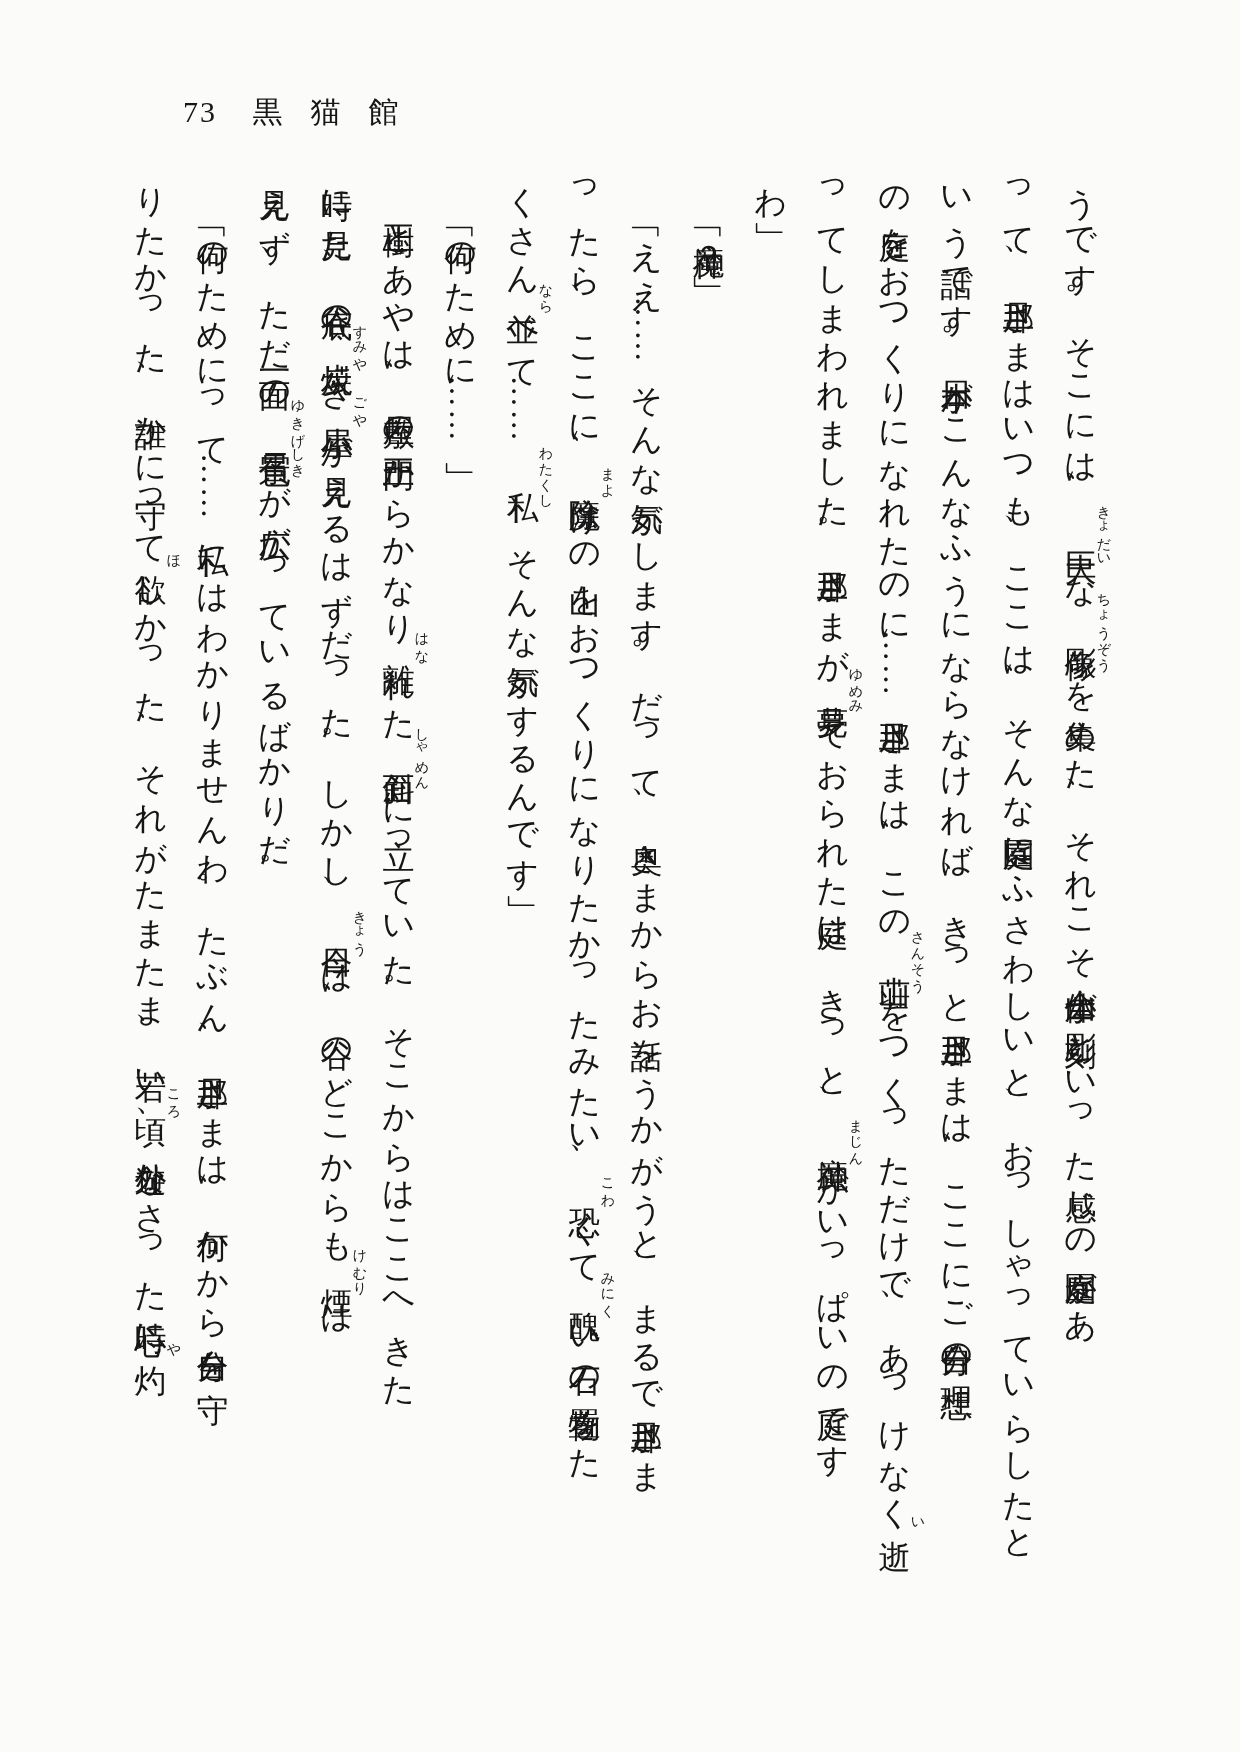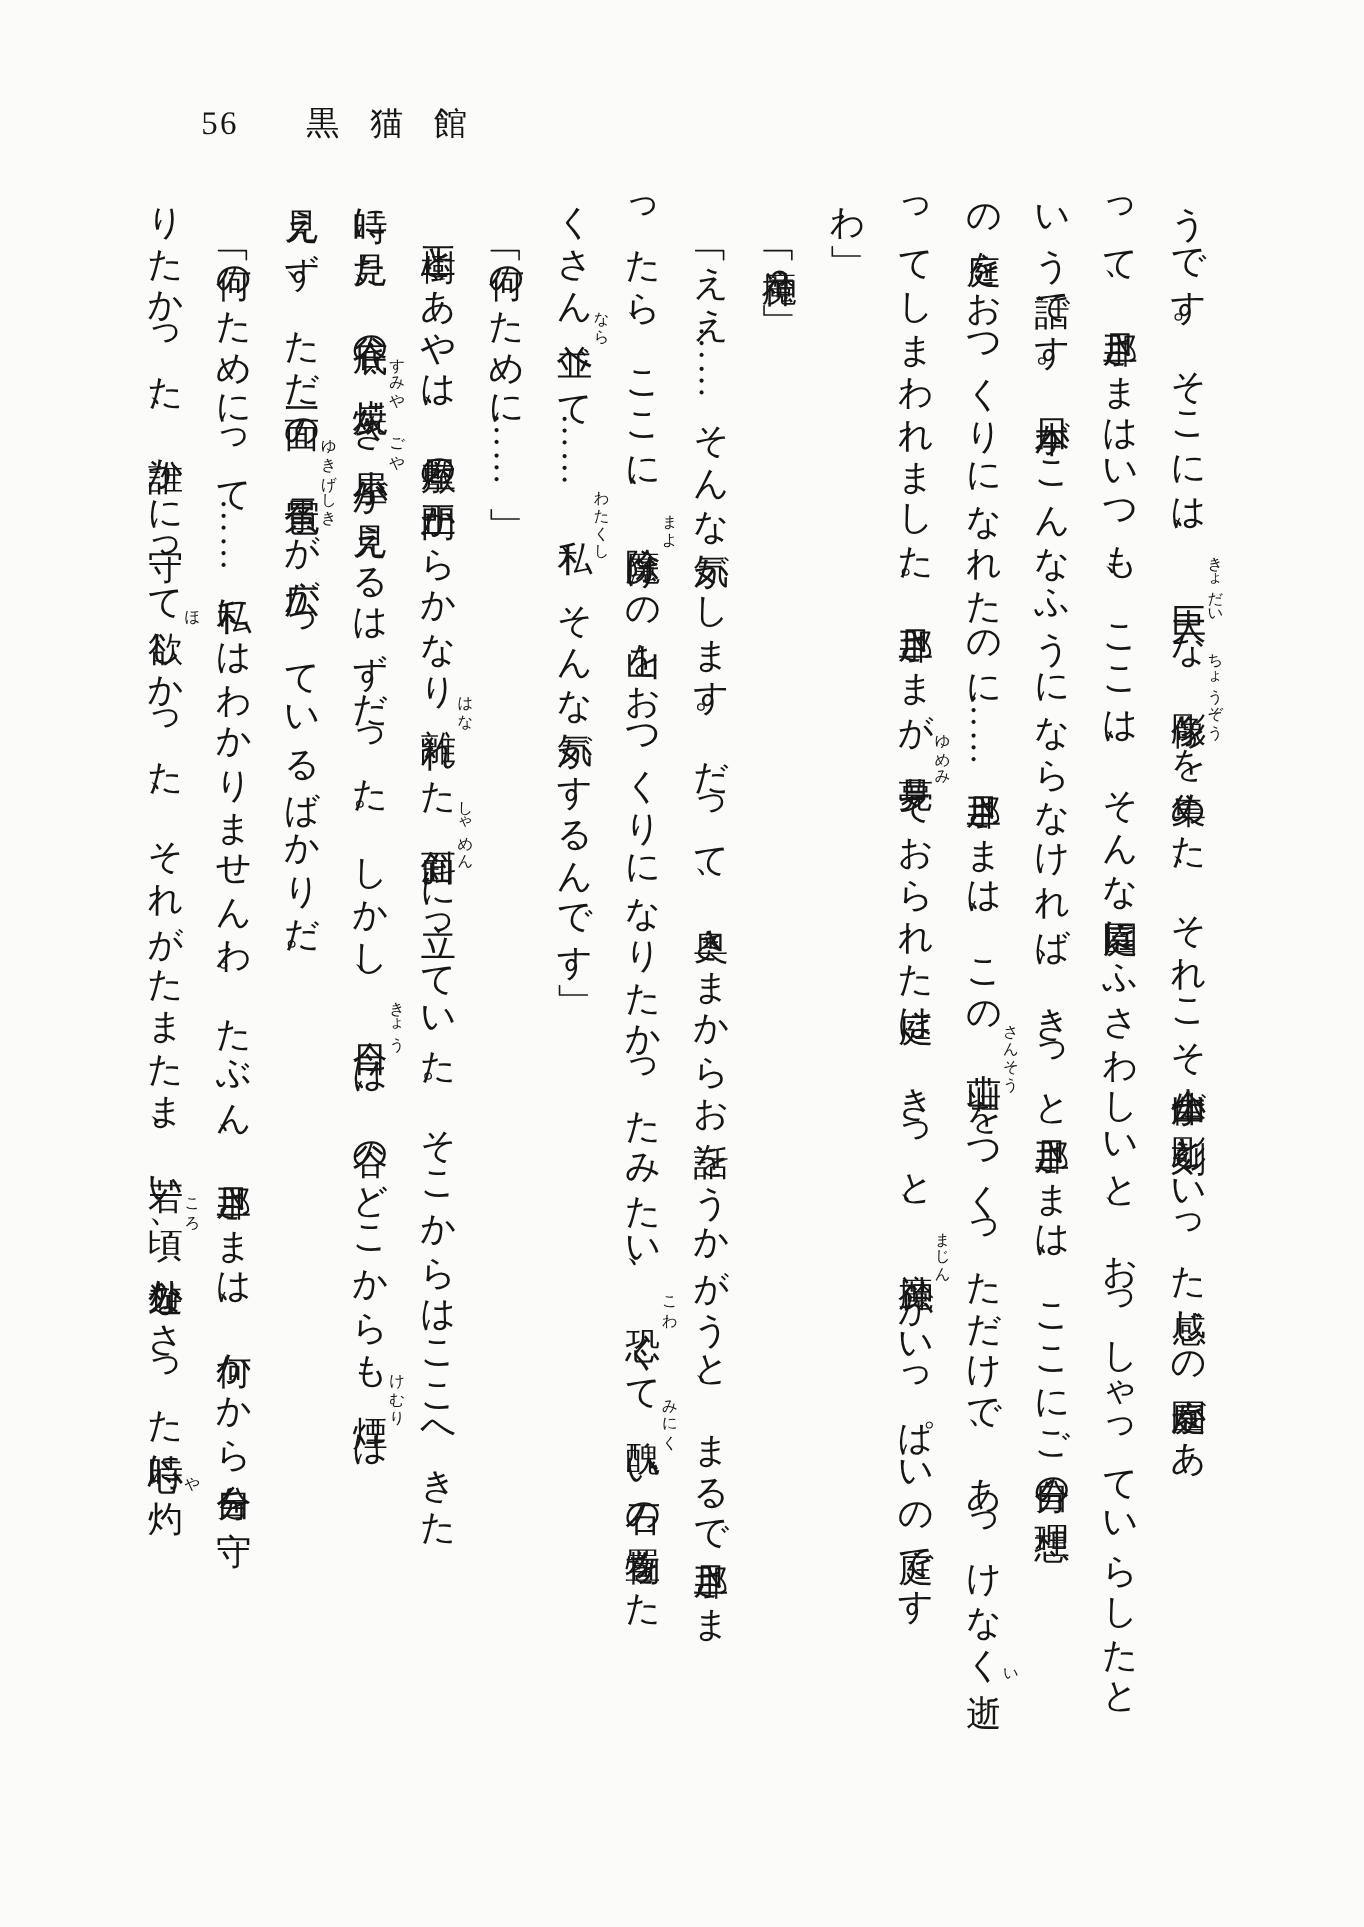--- a/index.html
+++ b/index.html
@@ -24,21 +24,21 @@
     position: absolute;
     top: 92px;
     left: 183px;
     font-size: 30px;
     white-space: nowrap;
   }
   .running-head .folio {
     letter-spacing: 2px;
   }
   .running-head .title {
-    margin-left: 54px;
+    margin-left: 28px;
     letter-spacing: 28px;
   }
   
   .text-block {
     position: absolute;
     top: 165px;
     right: 128px;
     height: 1410px;
     writing-mode: vertical-rl;
     text-orientation: mixed;
@@ -60,21 +60,21 @@
     letter-spacing: 0;
     font-family: "Liberation Serif", serif;
   }
 </style>
 </head>
 <body>
 
 <div class="page">
 
   <div class="running-head">
-    <span class="folio">56</span>
+    <span class="folio">73</span>
     <span class="title">黒猫館</span>
   </div>
 
   <div class="text-block">
     <p>うです。そこには、<ruby>巨大<rt>きょだい</rt></ruby>な<ruby>彫像<rt>ちょうぞう</rt></ruby>を集めた、それこそ山全体が彫刻といった感じの庭園があ</p>
     <p>って、旦那さまはいつも、ここは、そんな庭園にふさわしいと、おっしゃっていらしたと</p>
     <p>いう話です。日本がこんなふうにならなければ、きっと旦那さまは、ここにご自分の理想</p>
     <p>の庭をおつくりになれたのに……旦那さまは、この<ruby>山荘<rt>さんそう</rt></ruby>をつくっただけで、あっけなく<ruby>逝<rt>い</rt></ruby></p>
     <p>ってしまわれました。旦那さまが<ruby>夢見<rt>ゆめみ</rt></ruby>ておられた庭は、きっと、<ruby>魔神<rt>まじん</rt></ruby>がいっぱいの庭です</p>
     <p>わ」</p>

